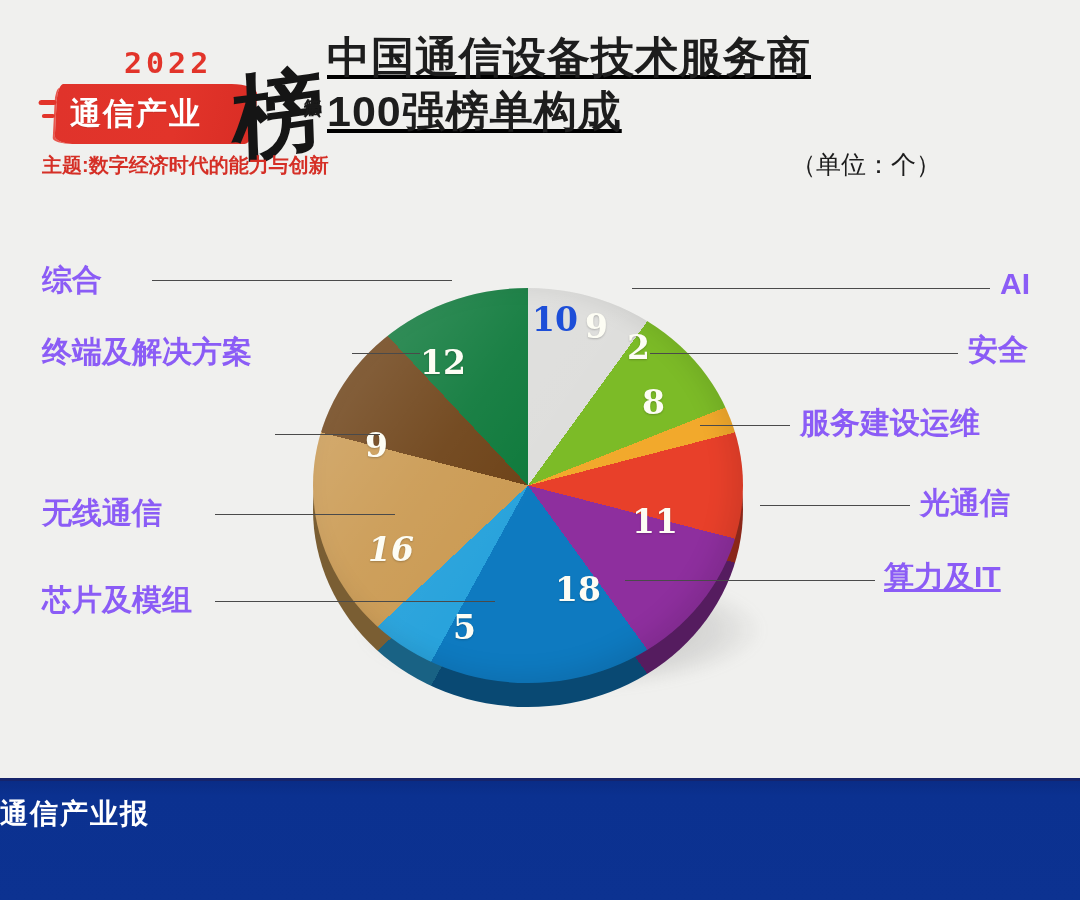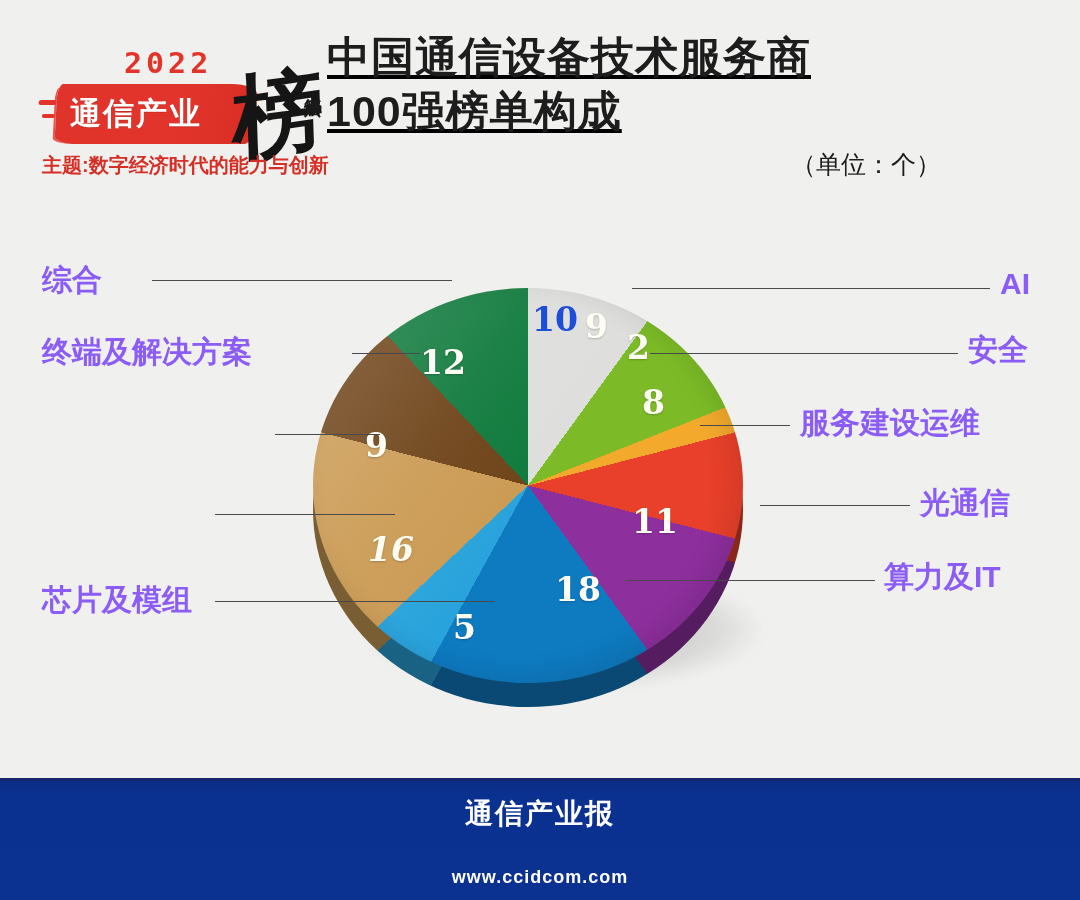--- a/index.html
+++ b/index.html
@@ -145,21 +145,21 @@
   .label-l{text-align:left;}
   .label-r{text-align:left;}
 
   
   #footer{
     position:absolute;left:0;top:778px;width:1080px;height:122px;
     background:linear-gradient(180deg,#0a2c86 0%,#0b3190 12%,#0c3291 100%);
     border-top:3px solid #16246b;
   }
   .footer-line{
-    position:absolute;left:0;width:1080px;text-align:center;
+    position:absolute;left:0;width:1080px;
     color:#ffffff;font-weight:800;letter-spacing:2px;
   }
   #footer-line1{top:14px;font-size:28px;}
   #footer-line2{top:48px;font-size:28px;}
   #footer-url{
     position:absolute;left:0;top:86px;width:1080px;text-align:center;
     color:#ffffff;font-size:18px;letter-spacing:1px;font-weight:600;
   }
 </style>
 </head>
@@ -207,39 +207,39 @@
     </div>
 
     <div class="label-l" style="left:42px;top:55px;">综合</div>
     <div class="lead" style="left:152px;top:75px;width:300px;"></div>
 
     <div class="label-l" style="left:42px;top:127px;">终端及解决方案</div>
     <div class="lead" style="left:352px;top:148px;width:68px;"></div>
 
     <div class="lead" style="left:275px;top:229px;width:105px;"></div>
 
+    <div class="label-l" style="left:42px;top:288px;">无线通信</div>
     <div class="lead" style="left:215px;top:309px;width:180px;"></div>
 
     <div class="label-l" style="left:42px;top:375px;">芯片及模组</div>
     <div class="lead" style="left:215px;top:396px;width:280px;"></div>
 
     <div class="label-r" style="left:1000px;top:62px;">AI</div>
     <div class="lead" style="left:632px;top:83px;width:358px;"></div>
 
     <div class="label-r" style="left:968px;top:125px;">安全</div>
     <div class="lead" style="left:650px;top:148px;width:308px;"></div>
 
     <div class="label-r" style="left:800px;top:198px;text-align:right;">服务建设运维</div>
     <div class="lead" style="left:700px;top:220px;width:90px;"></div>
 
     <div class="label-r" style="left:920px;top:278px;text-align:right;">光通信</div>
     <div class="lead" style="left:760px;top:300px;width:150px;"></div>
 
-    <div class="label-r" style="left:884px;top:352px;">算力及IT</div>
+    <div class="label-r" style="left:884px;top:352px;text-decoration:underline;">算力及IT</div>
     <div class="lead" style="left:625px;top:375px;width:250px;"></div>
   </div>
 
   <div id="footer">
     <div class="footer-line" id="footer-line1">通信产业报</div>
-    <div id="footer-url">www.ccidcom.com</div>
   </div>
 
 </div>
 
 </body></html>

